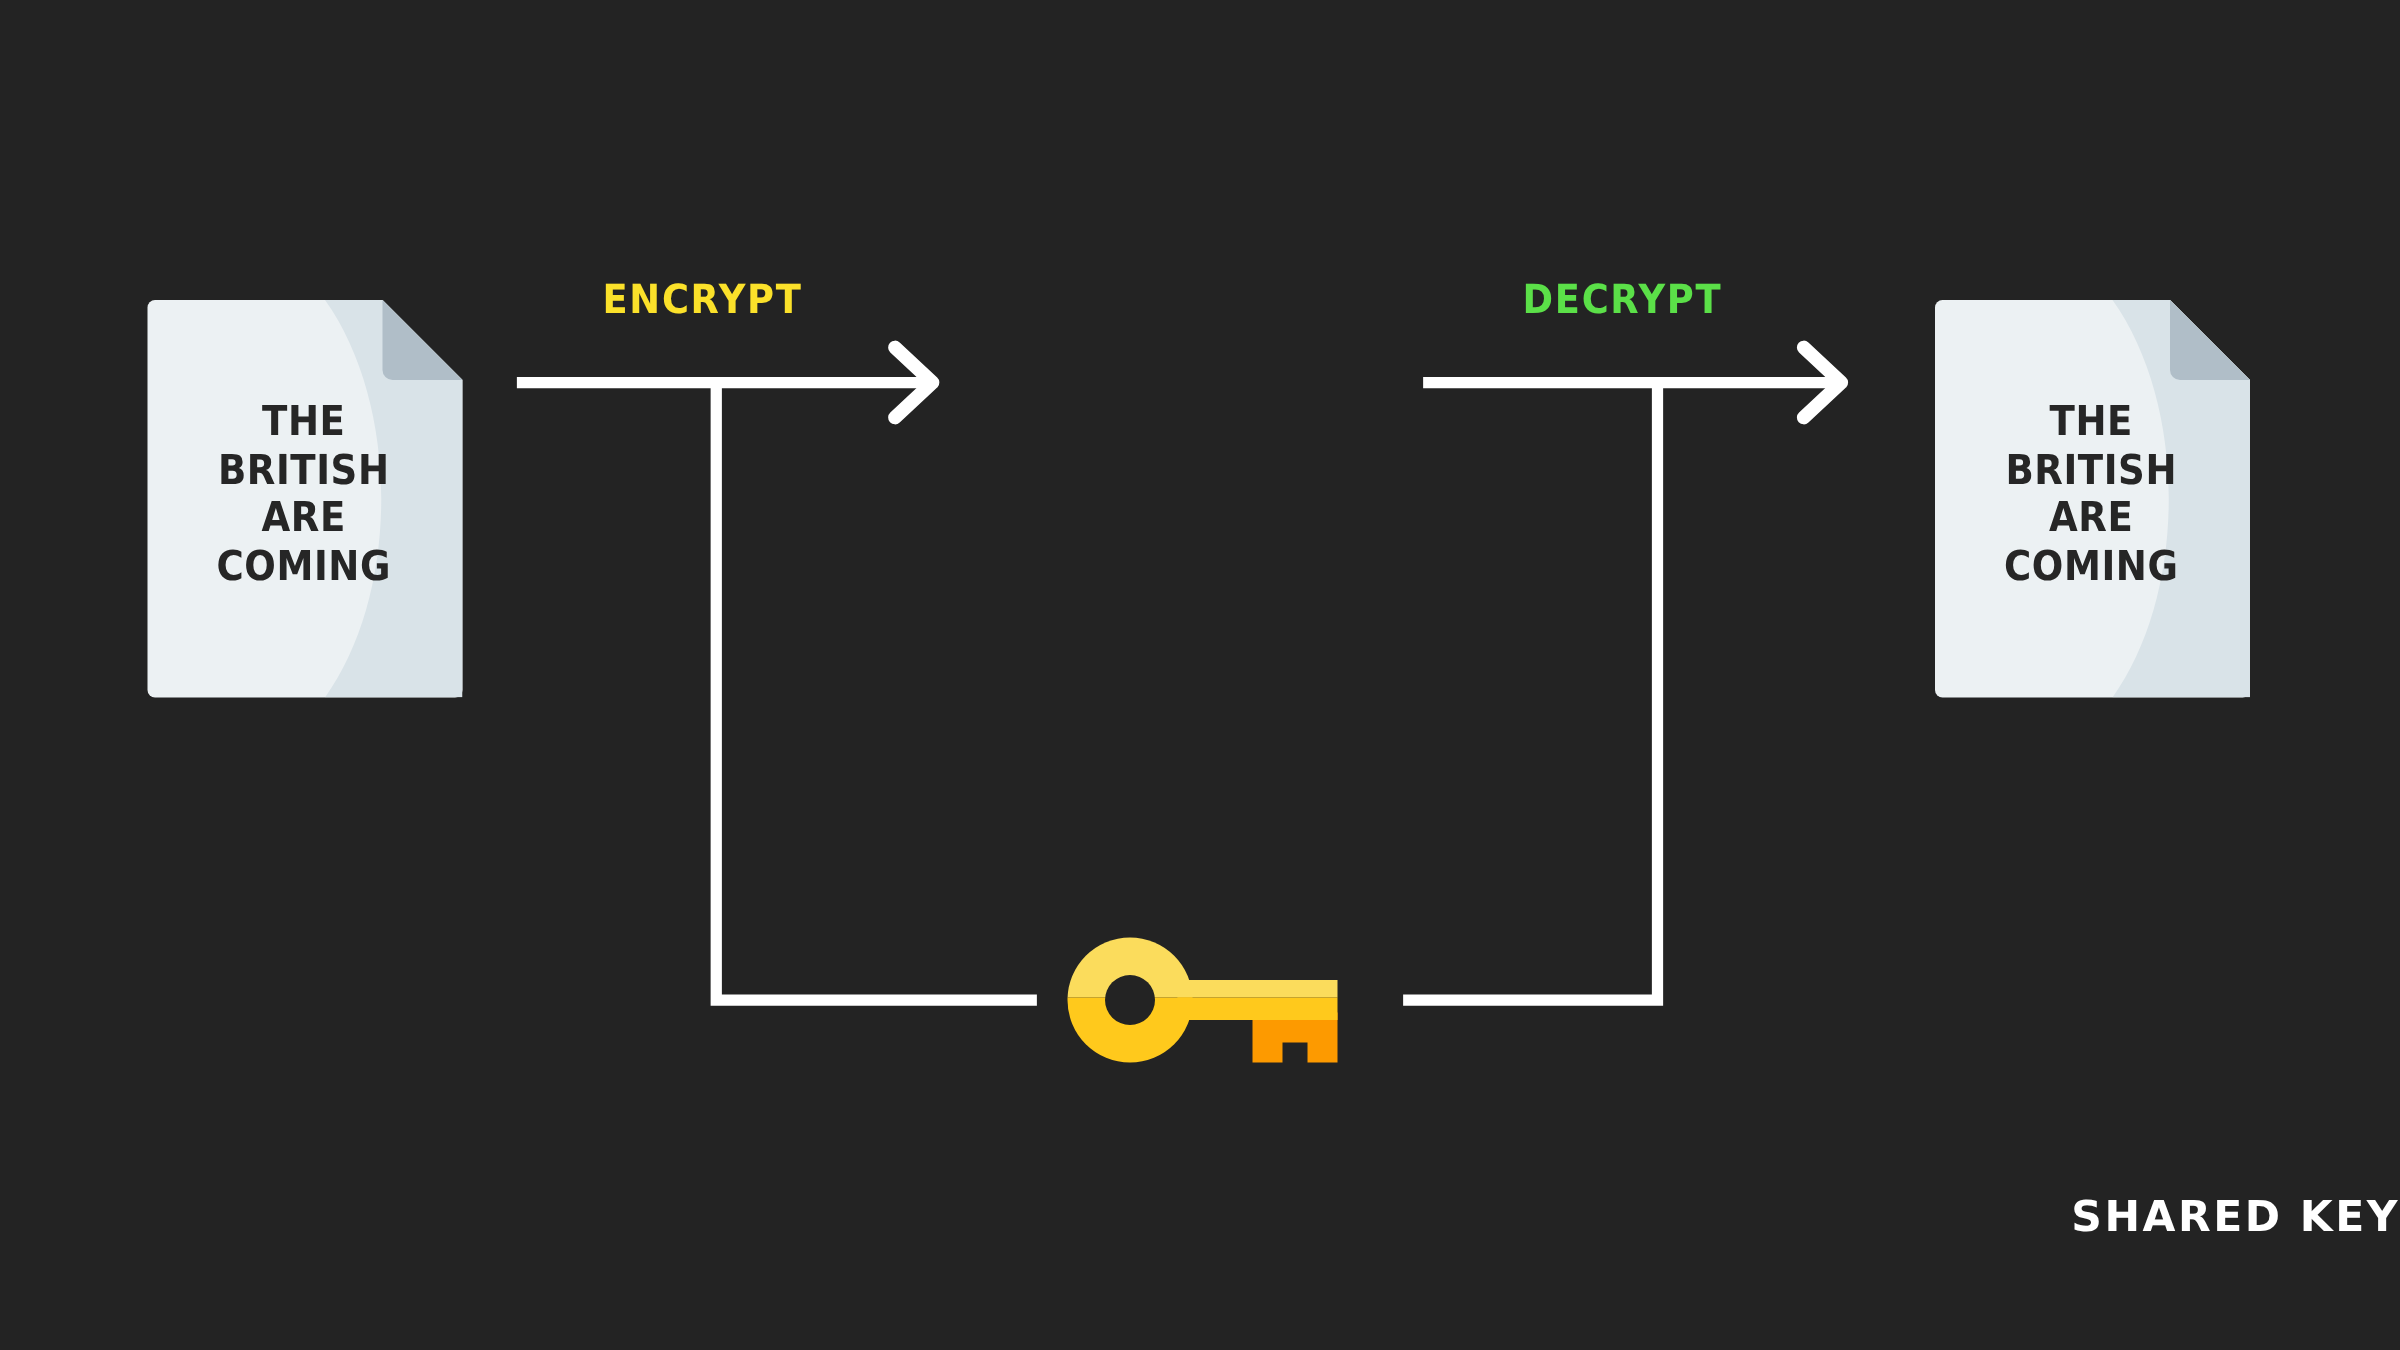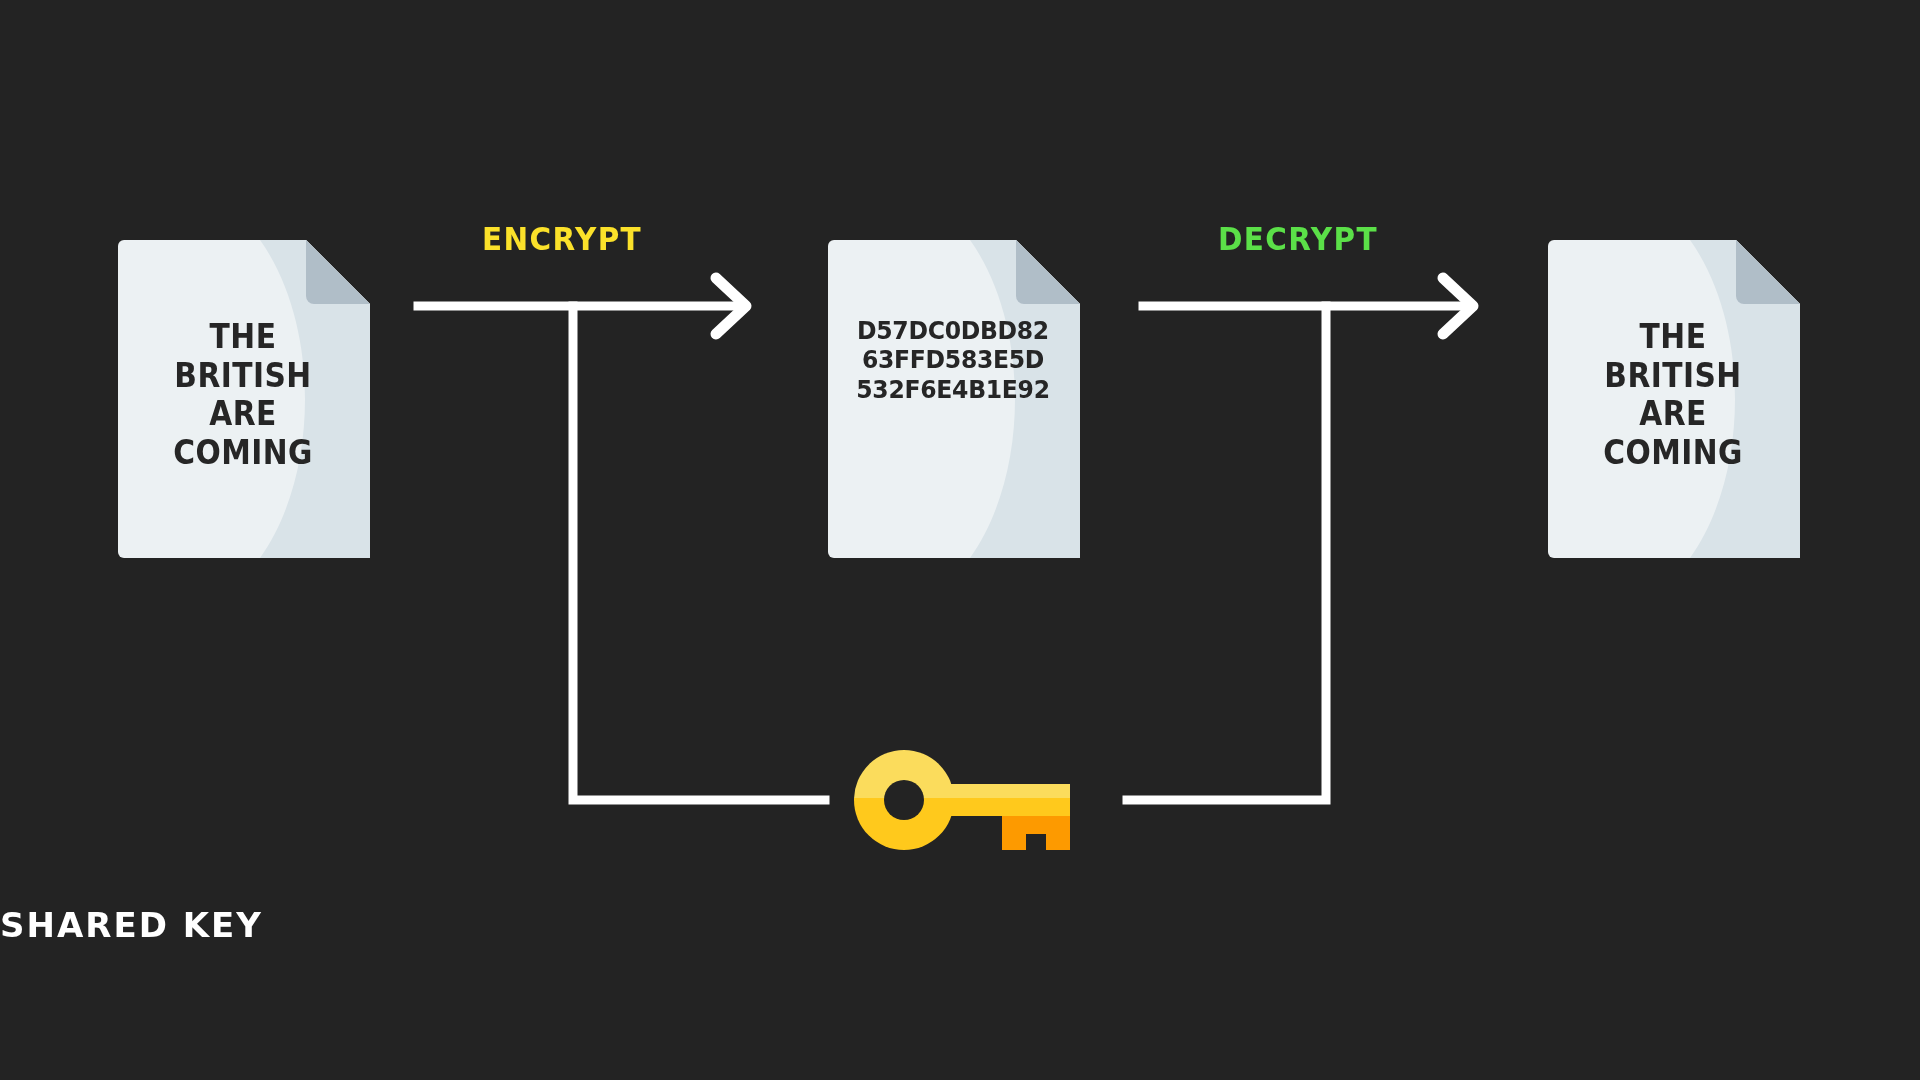--- a/index.html
+++ b/index.html
@@ -63,23 +63,23 @@
     transform: scaleX(0.92);
     transform-origin: left center;
     white-space: nowrap;
   }
   #label-encrypt { left: 482px; top: 220px; color: #FBE12A; }
   #label-decrypt { left: 1218px; top: 220px; color: #5BE048; }
 
   #label-shared-key {
     position: absolute;
     left: 0;
-    top: 905px;
+    top: 954px;
     width: 1920px;
-    text-align: left;
+    text-align: right;
     color: #FFFFFF;
     font-family: "DejaVu Sans", "Liberation Sans", sans-serif;
     font-weight: bold;
     font-size: 34px;
     letter-spacing: 2px;
   }
 
   
   #connectors {
     position: absolute;
@@ -136,37 +136,20 @@
       </g>
 
       <path d="M196 6 l64 64 h-56 a8 8 0 0 1 -8 -8 z" fill="#B0BEC8"></path>
     </svg>
     <div class="doc-text plain-text">THE
 BRITISH
 ARE
 COMING</div>
   </div>
 
-  <div class="doc" id="doc-cipher">
-    <svg viewBox="0 0 266 330" xmlns="http://www.w3.org/2000/svg">
-      <defs>
-        <clipPath id="clipC">
-          <path d="M6 6 h190 l64 64 v254 h-254 z"></path>
-        </clipPath>
-      </defs>
-      <path d="M8 12 a6 6 0 0 1 6 -6 h182 l64 64 v248 a6 6 0 0 1 -6 6 h-240 a6 6 0 0 1 -6 -6 z" fill="#ECF1F3"></path>
-      <g clip-path="url(#clipC)">
-        <path d="M150 6 C 210 90 210 240 150 324 L 262 324 L 262 6 Z" fill="#D9E3E8"></path>
-      </g>
-      <path d="M196 6 l64 64 h-56 a8 8 0 0 1 -8 -8 z" fill="#B0BEC8"></path>
-    </svg>
-    <div class="doc-text cipher-text">D57DC0DBD82
-63FFD583E5D
-532F6E4B1E92</div>
-  </div>
 
   <div class="doc" id="doc-plain-right">
     <svg viewBox="0 0 266 330" xmlns="http://www.w3.org/2000/svg">
       <defs>
         <clipPath id="clipR">
           <path d="M6 6 h190 l64 64 v254 h-254 z"></path>
         </clipPath>
       </defs>
       <path d="M8 12 a6 6 0 0 1 6 -6 h182 l64 64 v248 a6 6 0 0 1 -6 6 h-240 a6 6 0 0 1 -6 -6 z" fill="#ECF1F3"></path>
       <g clip-path="url(#clipR)">

